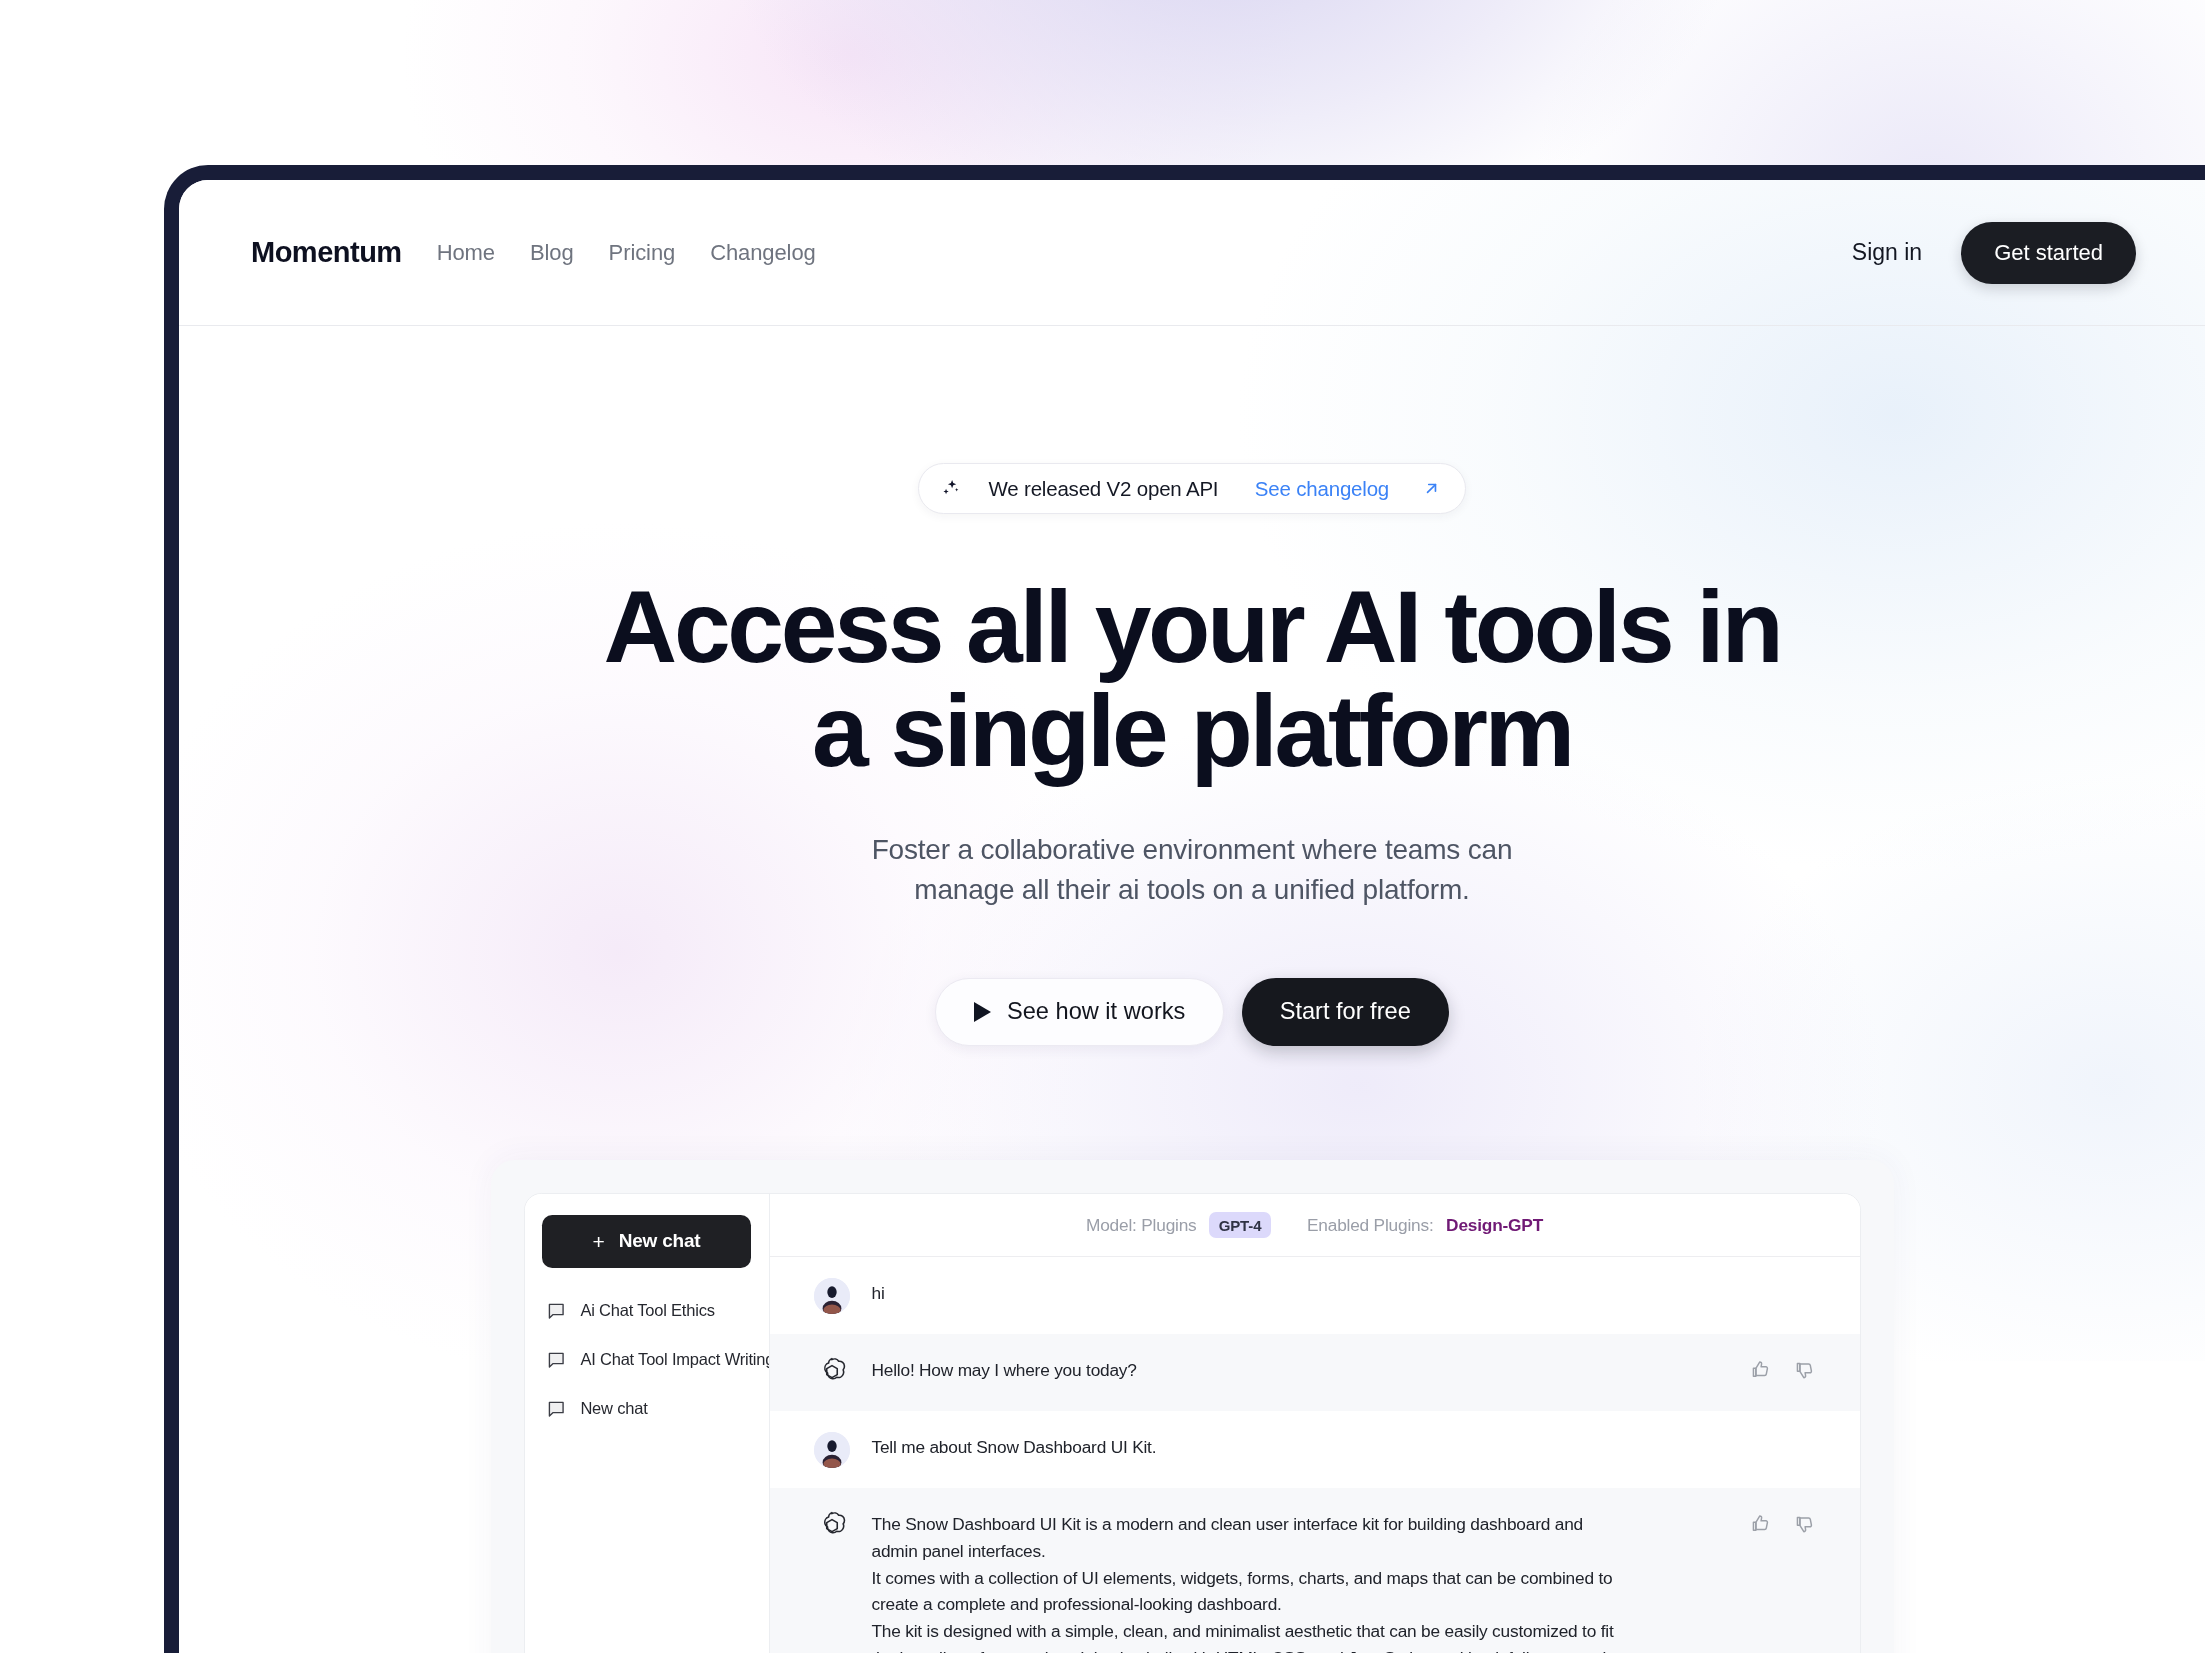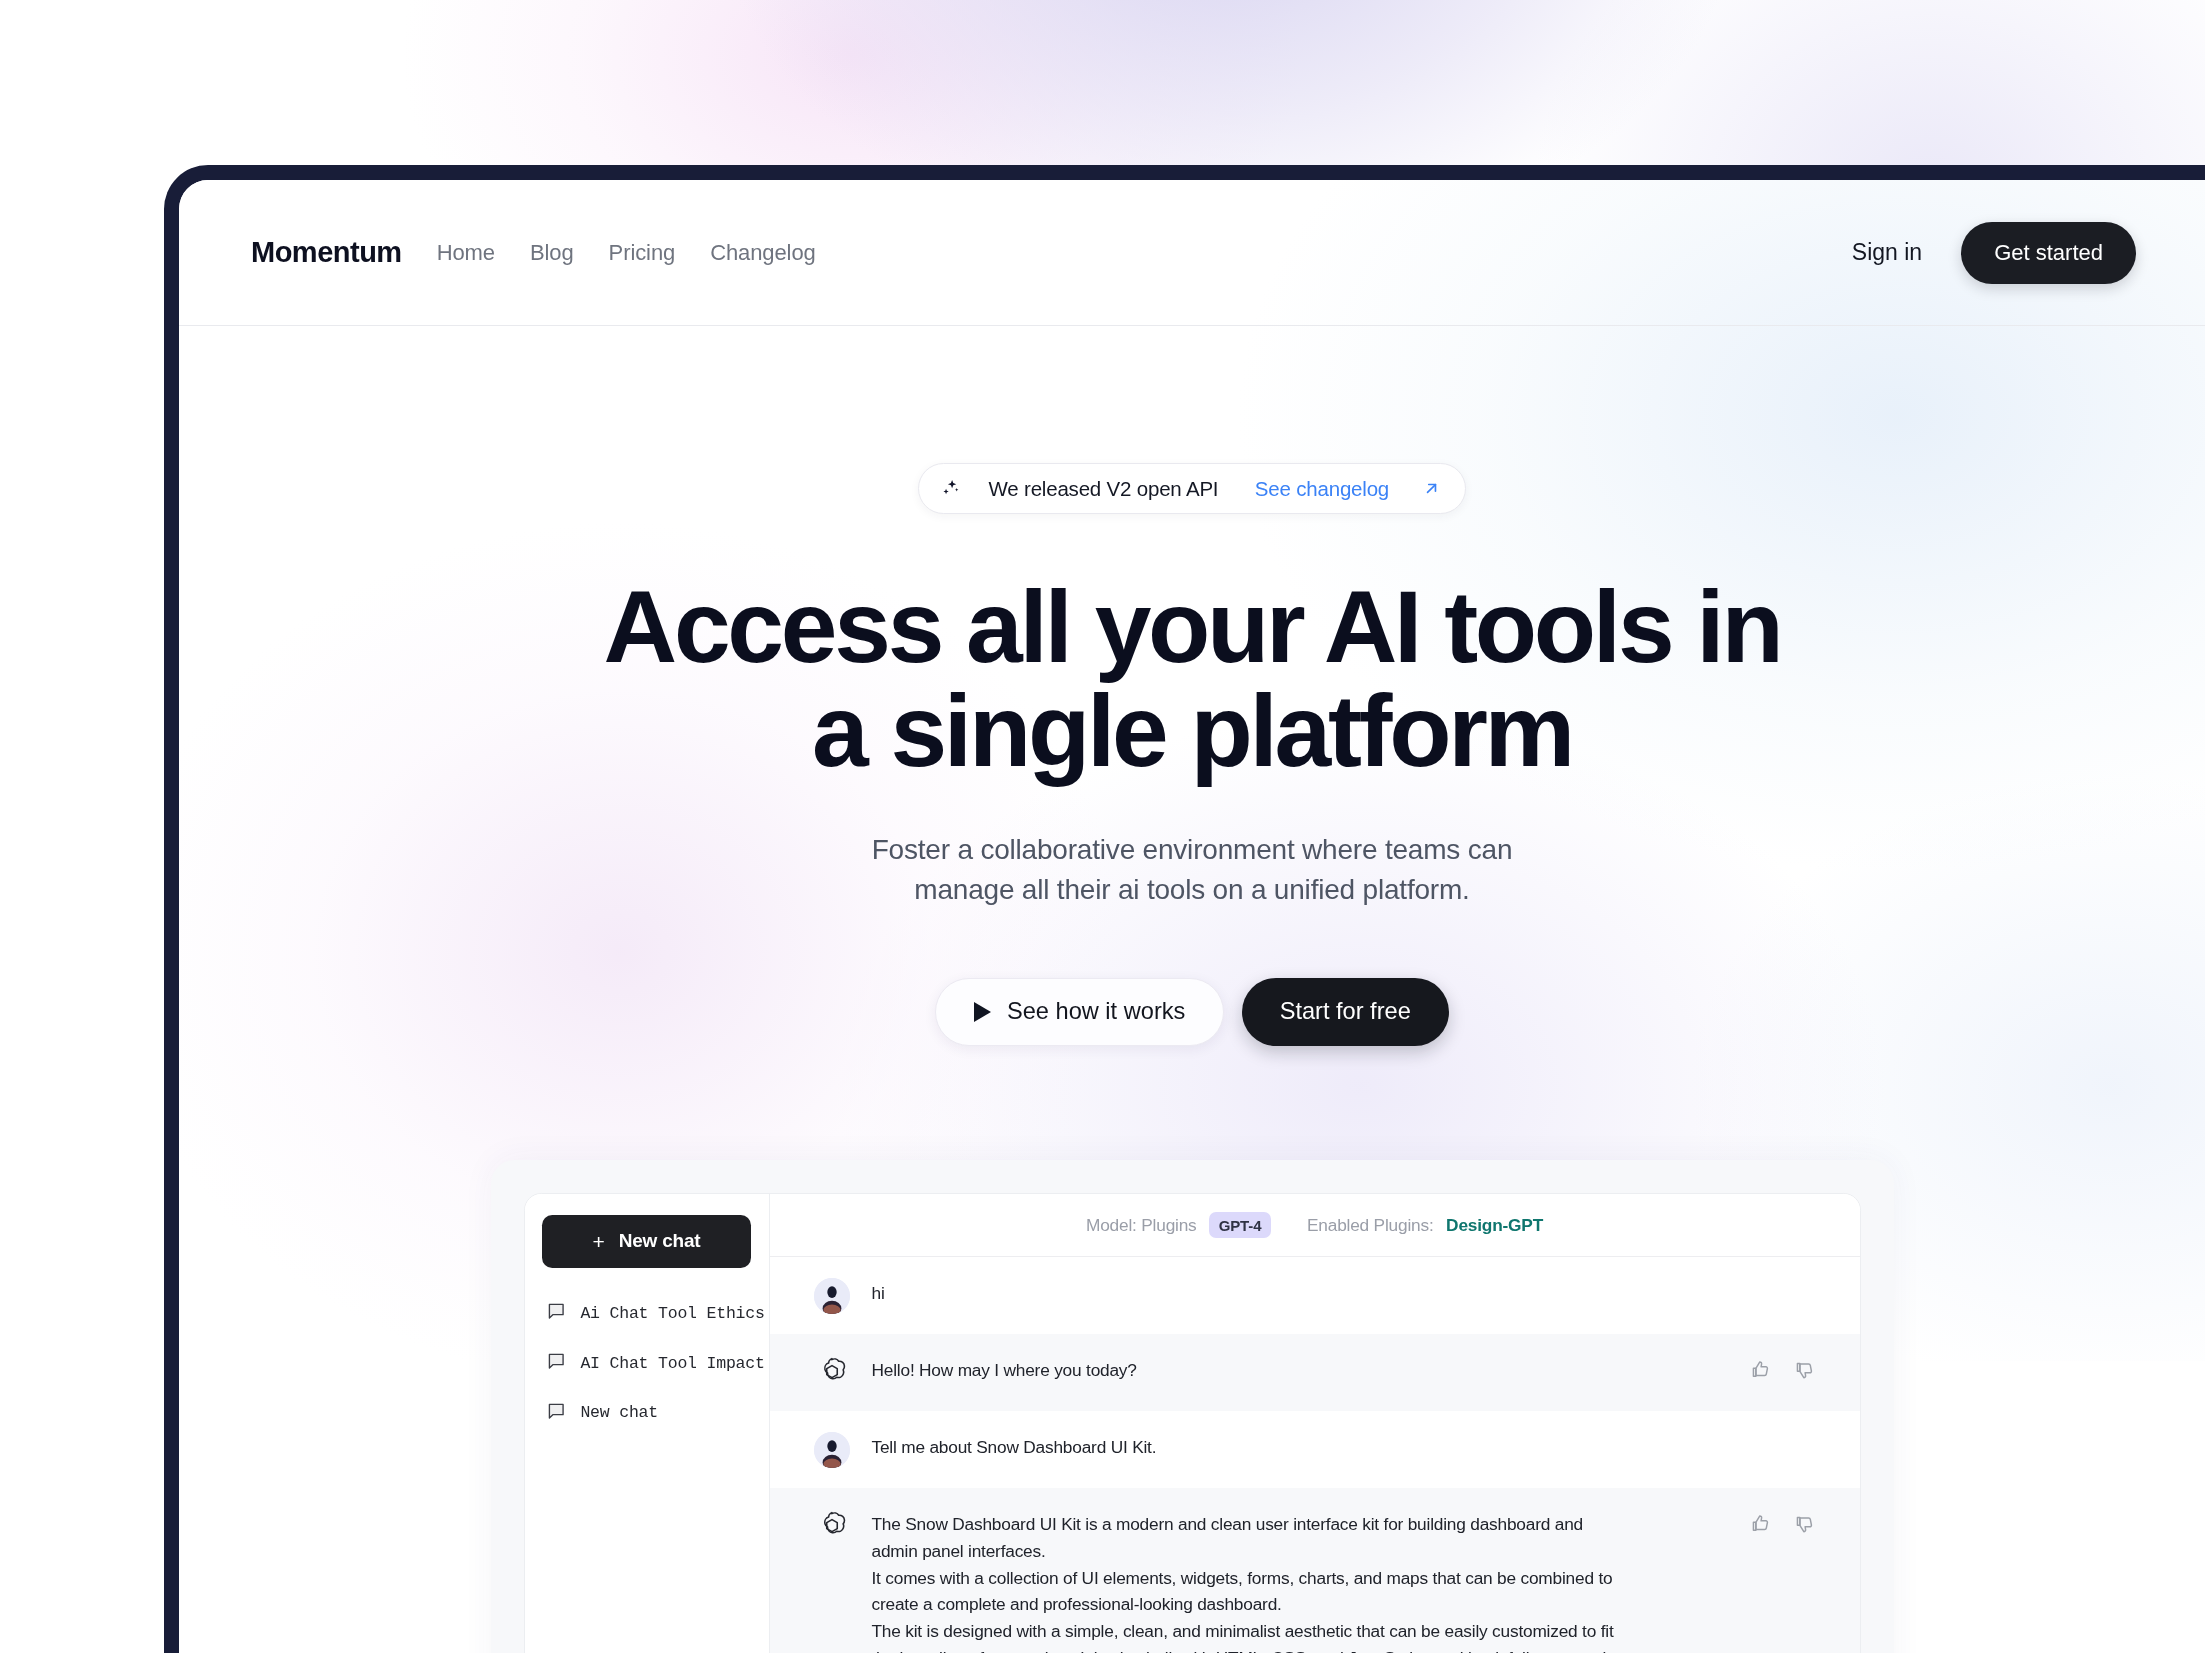--- a/index.html
+++ b/index.html
@@ -110,36 +110,36 @@
     border-radius:17.3px 17.3px 0 0; display:flex; min-height:504px; overflow:hidden;
   }
   .mock-side{ width:244px; flex:0 0 244px; padding:20.5px 17.3px 0 17.3px; background:#fff; }
   .newchat{
     width:100%; background:#1f2024; color:#fff; border:none; border-radius:10.2px;
     padding:15.8px 0; font-size:19px; font-weight:600; letter-spacing:-0.2px;
     display:flex; align-items:center; justify-content:center; gap:14px; cursor:pointer;
   }
   .newchat .plus{ font-size:21px; font-weight:400; line-height:1; }
   .chatlist{ margin-top:20.5px; }
-  .chatitem{ display:flex; align-items:center; gap:13.4px; padding:12.6px 4.7px; cursor:pointer;font-family:Liberation Mono, monospace; }
+  .chatitem{ display:flex; align-items:flex-start; gap:13.4px; padding:12.6px 4.7px; cursor:pointer; }
   .chatitem .label{ font-size:16.5px; color:#26282f; letter-spacing:-0.2px; white-space:nowrap; }
 
   .mock-main{ flex:1; border-left:0.8px solid #eceef1; display:flex; flex-direction:column; min-width:0; }
   .mock-topbar{
     height:63px; display:flex; align-items:center; justify-content:center; gap:36px;
     border-bottom:0.8px solid #ededf0; background:#fff;
   }
   .model-line{ display:flex; align-items:center; gap:12.6px; }
   .model-label{ font-size:17.3px; color:#9a9ea8; letter-spacing:-0.2px; }
   .model-badge{
     background:#dcd9fb; color:#2f3244; font-size:15px; font-weight:600;
     border-radius:7px; padding:4.7px 9.5px; letter-spacing:-0.1px;
   }
   .plug-label{ font-size:17.3px; color:#9a9ea8; letter-spacing:-0.2px; }
-  .plug-value{ font-size:17.3px; color:#0f766e; font-weight:700; letter-spacing:-0.2px; }
+  .plug-value{ font-size:17.3px; color:#701a75; font-weight:700; letter-spacing:-0.2px; }
 
   .msgs{ flex:1; }
   .msg{ display:flex; align-items:flex-start; gap:0; padding:20.5px 43px 20.5px 44px; position:relative; }
   .msg.alt{ background:#f7f8fa; }
   .msg .avatar{ flex:0 0 36px; width:36px; height:36px; margin-right:22px; }
   .msg .body{ flex:1; min-width:0; padding-top:2.4px; }
   .msg .body p{ font-size:17.3px; line-height:1.55; color:#20232b; letter-spacing:-0.2px; }
   .msg .acts{ flex:0 0 auto; display:flex; align-items:flex-start; gap:20.5px; padding-top:3.2px; margin-left:31.5px; }
   .act{ width:23.6px; height:23.6px; cursor:pointer; }
 

